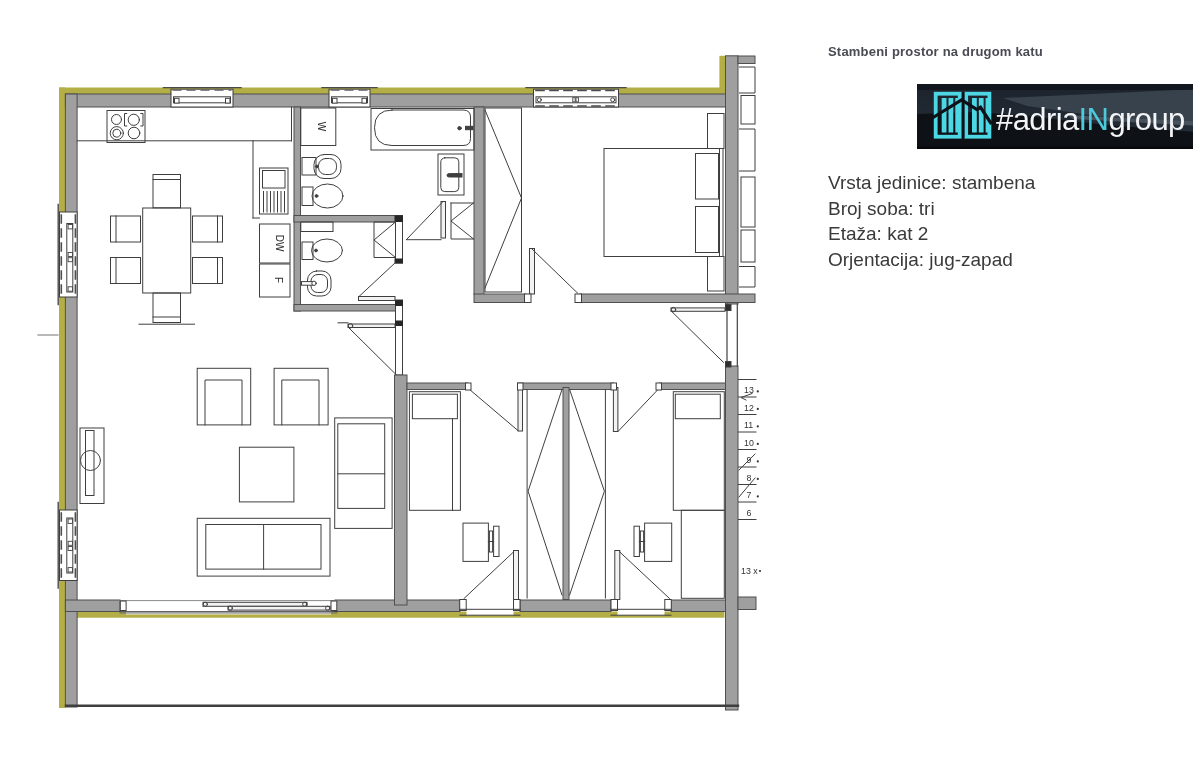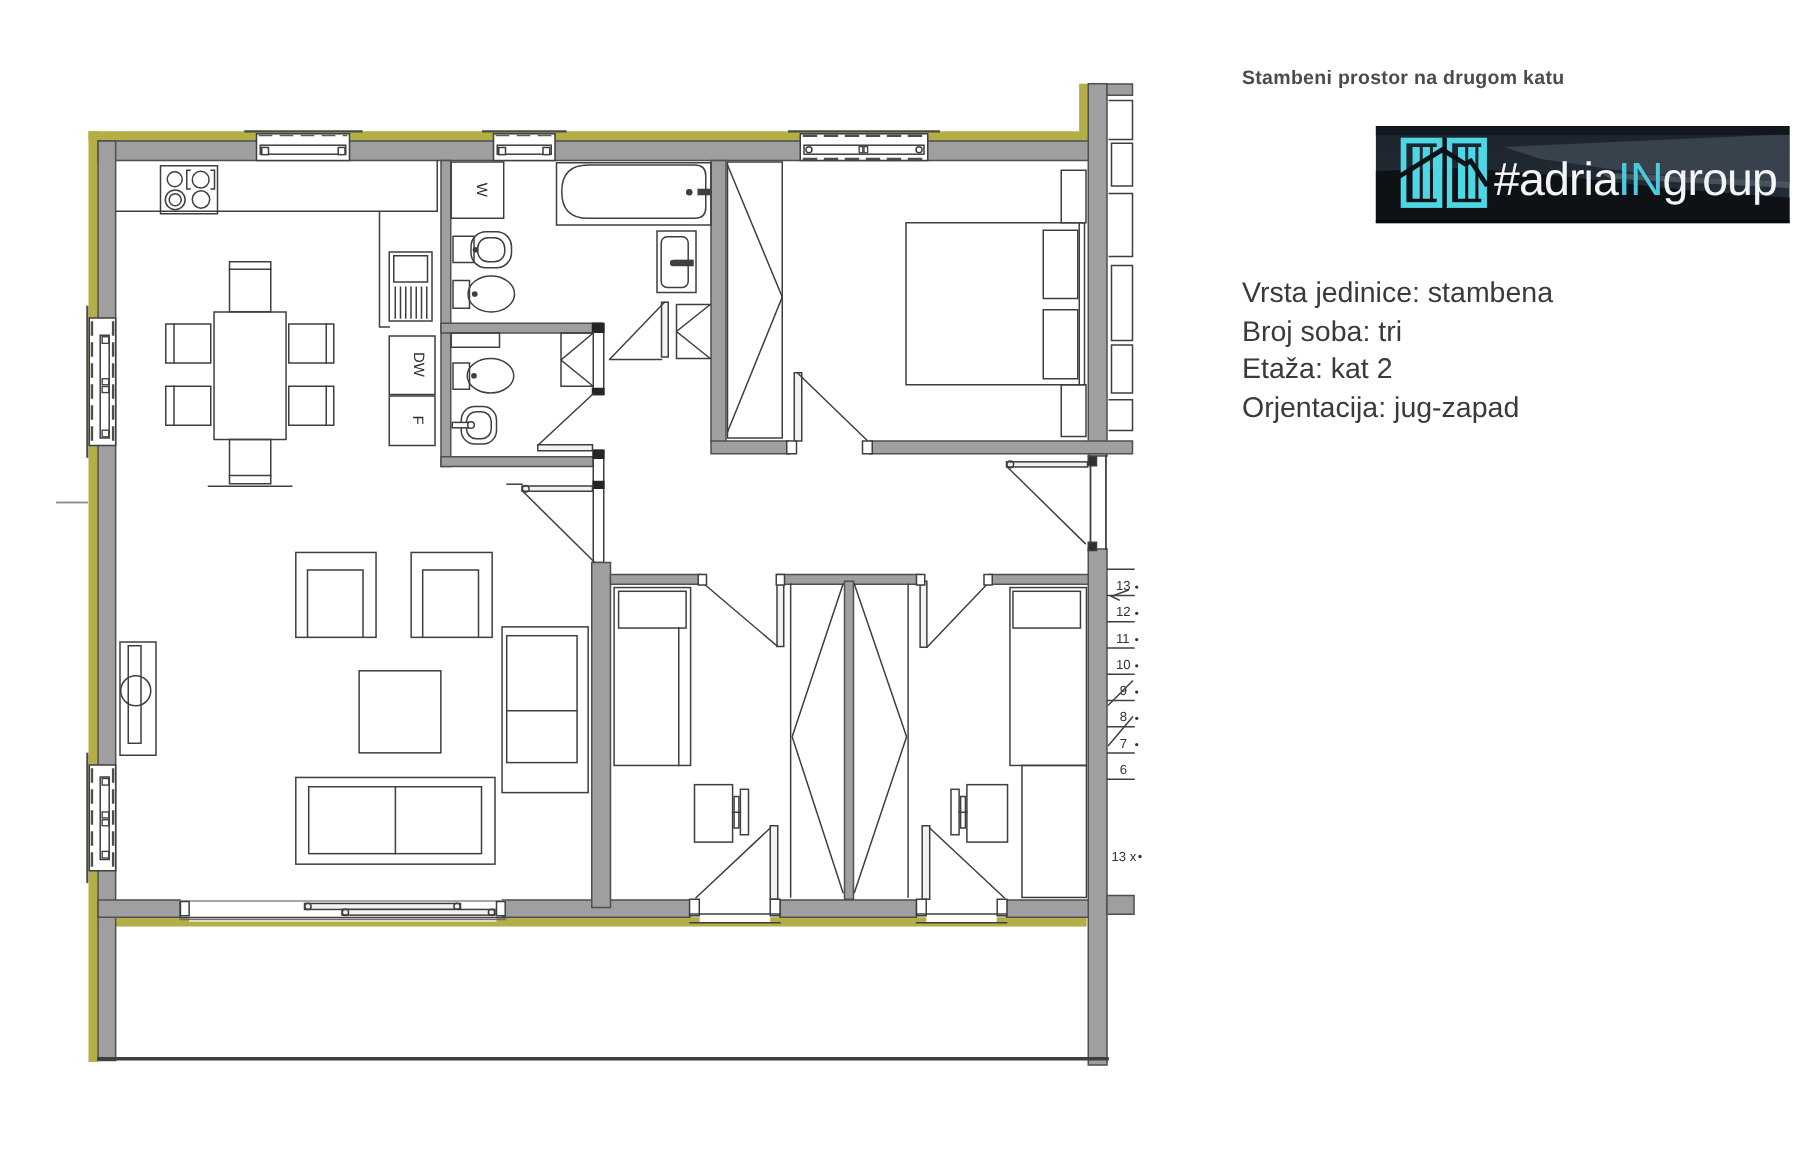--- a/index.html
+++ b/index.html
@@ -1,19 +1,19 @@
 <!DOCTYPE html>
 <html><head>
 <meta charset="utf-8">
 <style>
   html,body{margin:0;padding:0;background:#ffffff;width:1200px;height:768px;overflow:hidden;}
   body{font-family:"Liberation Sans", sans-serif;position:relative;}
   #title{position:absolute;left:828px;top:44px;font-size:13px;font-weight:bold;color:#4a4a52;letter-spacing:0.2px;}
   #banner{position:absolute;left:917px;top:84px;width:276px;height:65px;overflow:hidden;}
-  #details{position:absolute;left:828px;top:170px;font-size:19px;color:#3a3a3a;line-height:25.6px;margin-top:13px;}
+  #details{position:absolute;left:828px;top:170px;font-size:19px;color:#3a3a3a;line-height:25.6px;}
 </style>
 </head>
 <body>
 
 <div id="title">Stambeni prostor na drugom katu</div>
 
 <div id="banner">
 <svg width="306" height="65" viewBox="0 0 306 65">
   <defs>
     <linearGradient id="sky" x1="0" y1="0" x2="0" y2="1">

